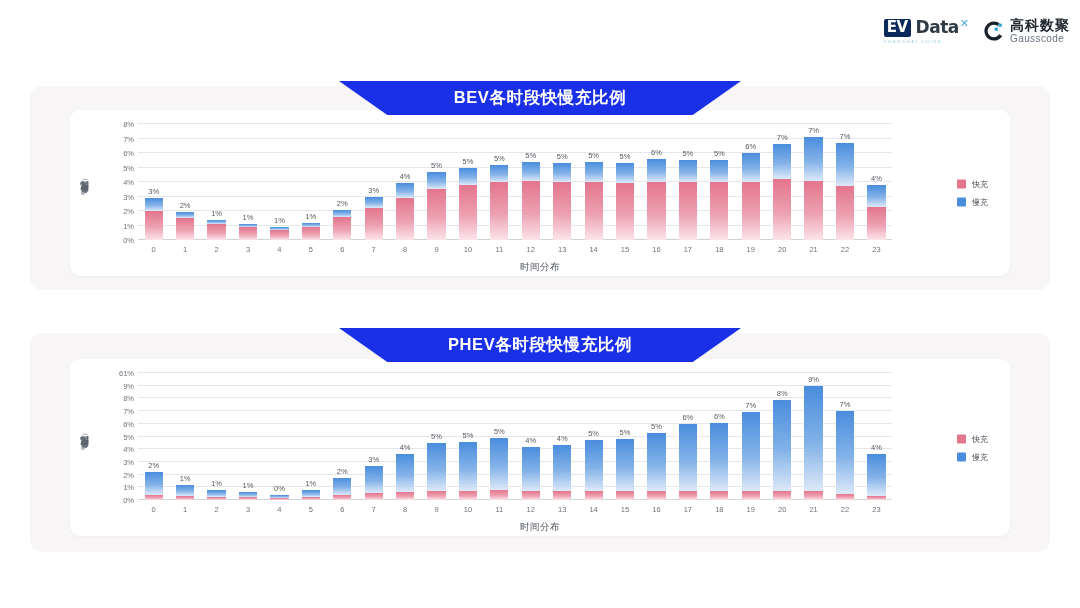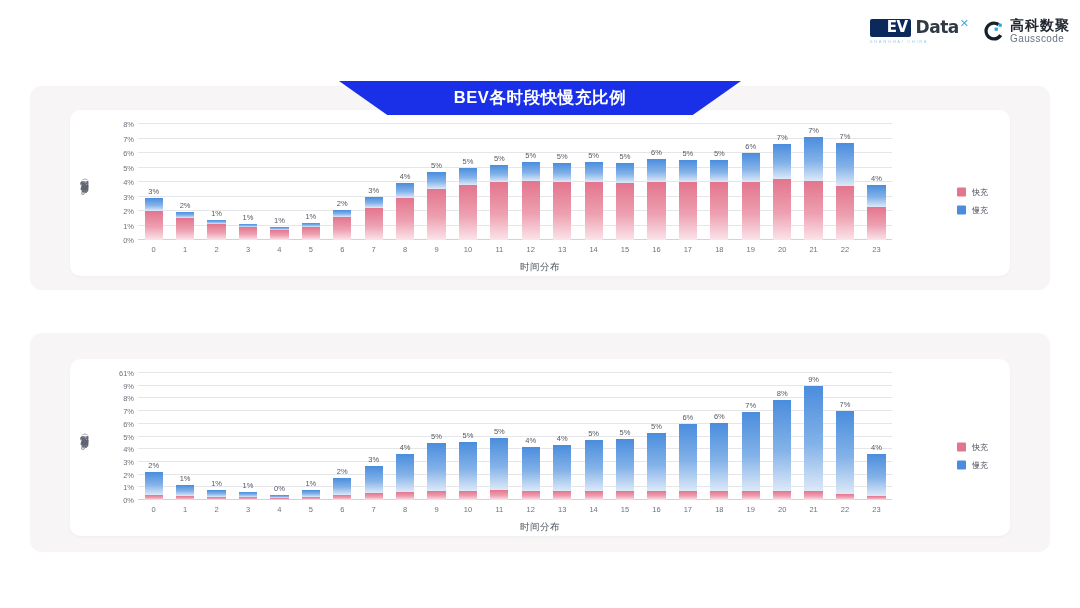--- a/index.html
+++ b/index.html
@@ -27,21 +27,21 @@
     height: 36px;
   }
   .logo-evdata { display: flex; flex-direction: column; align-items: flex-start; }
   .logo-evdata-row { display: flex; align-items: flex-start; }
   .logo-ev {
     background: #0b2a5b;
     color: #ffffff;
     font-weight: bold;
     font-size: 15px;
     letter-spacing: -0.5px;
-    padding: 1px 3px 2px 17px;
+    padding: 1px 3px 2px 3px;
     line-height: 15px;
     border-radius: 2px;
     font-family: "DejaVu Sans", sans-serif;
   }
   .logo-data {
     color: #2f3a45;
     font-weight: bold;
     font-size: 17px;
     line-height: 17px;
     letter-spacing: -0.5px;
@@ -226,21 +226,20 @@
   }
 
   .legend {
     position: absolute;
     right: 22px;
     top: 50%;
     transform: translateY(-50%);
     display: flex;
     flex-direction: column;
     gap: 7px;
-    margin-top: 8px;
   }
   .legend-row { display: flex; align-items: center; gap: 6px; }
   .legend-swatch { width: 9px; height: 9px; border-radius: 1px; }
   .legend-text { font-size: 8px; color: #4a4f58; white-space: nowrap; }
 </style>
 </head>
 <body>
 
 <div id="page">
 
@@ -733,14 +732,15 @@
             <span class="legend-swatch" style="background: rgb(227, 117, 141);"></span>
             <span class="legend-text">快充</span>
           </div>
           <div class="legend-row">
             <span class="legend-swatch" style="background: rgb(74, 141, 221);"></span>
             <span class="legend-text">慢充</span>
           </div>
         </div>
     </div>
   </div>
+  <div class="banner" id="banner-2">PHEV各时段快慢充比例</div>
 
 </div>
 
 </body></html>

